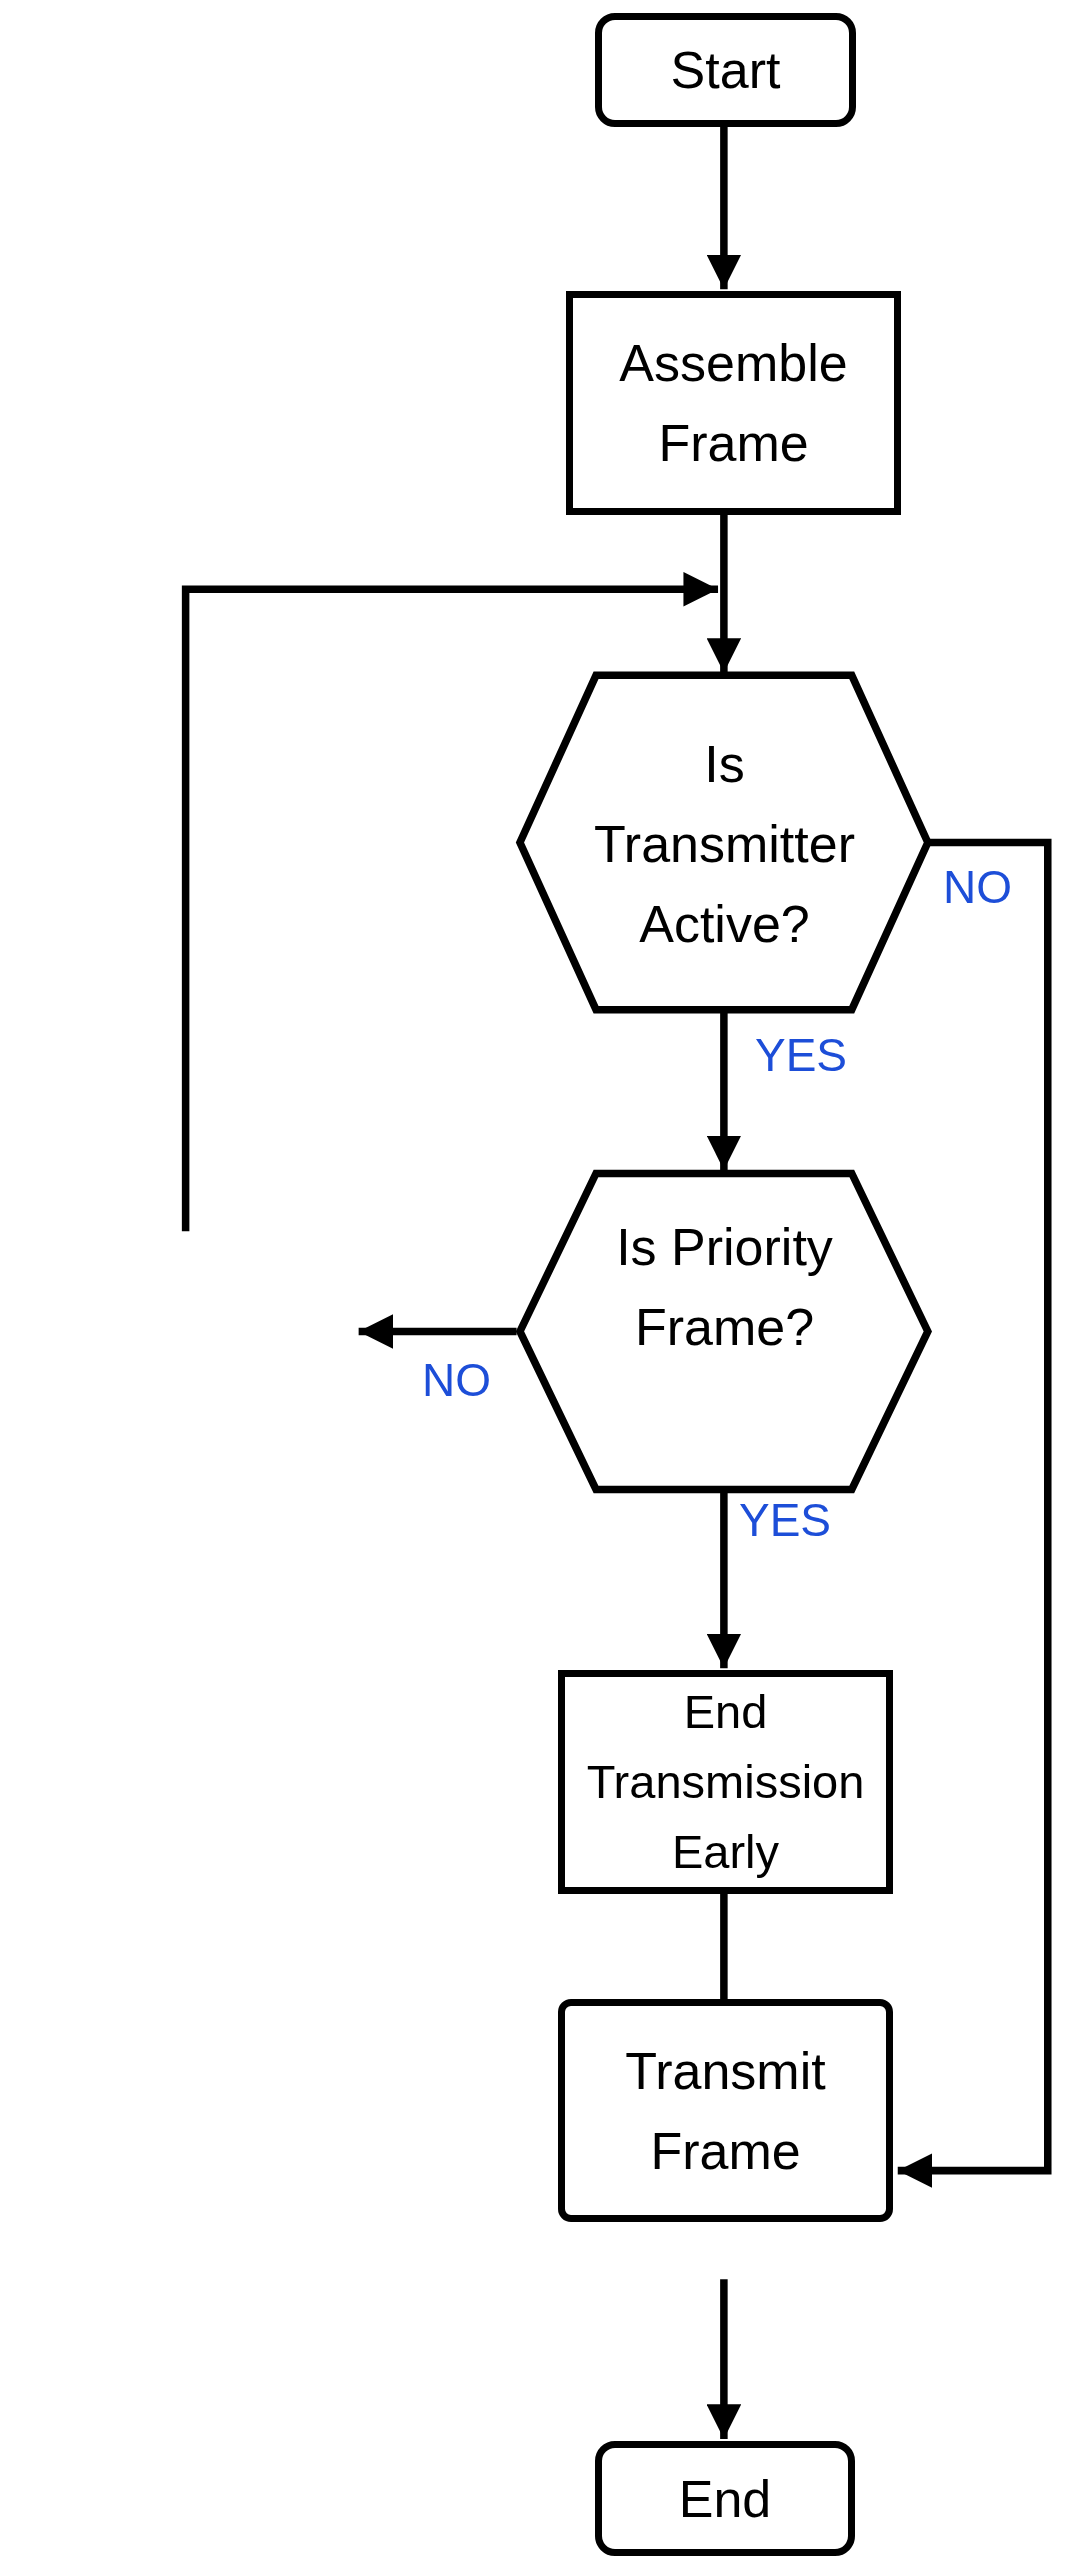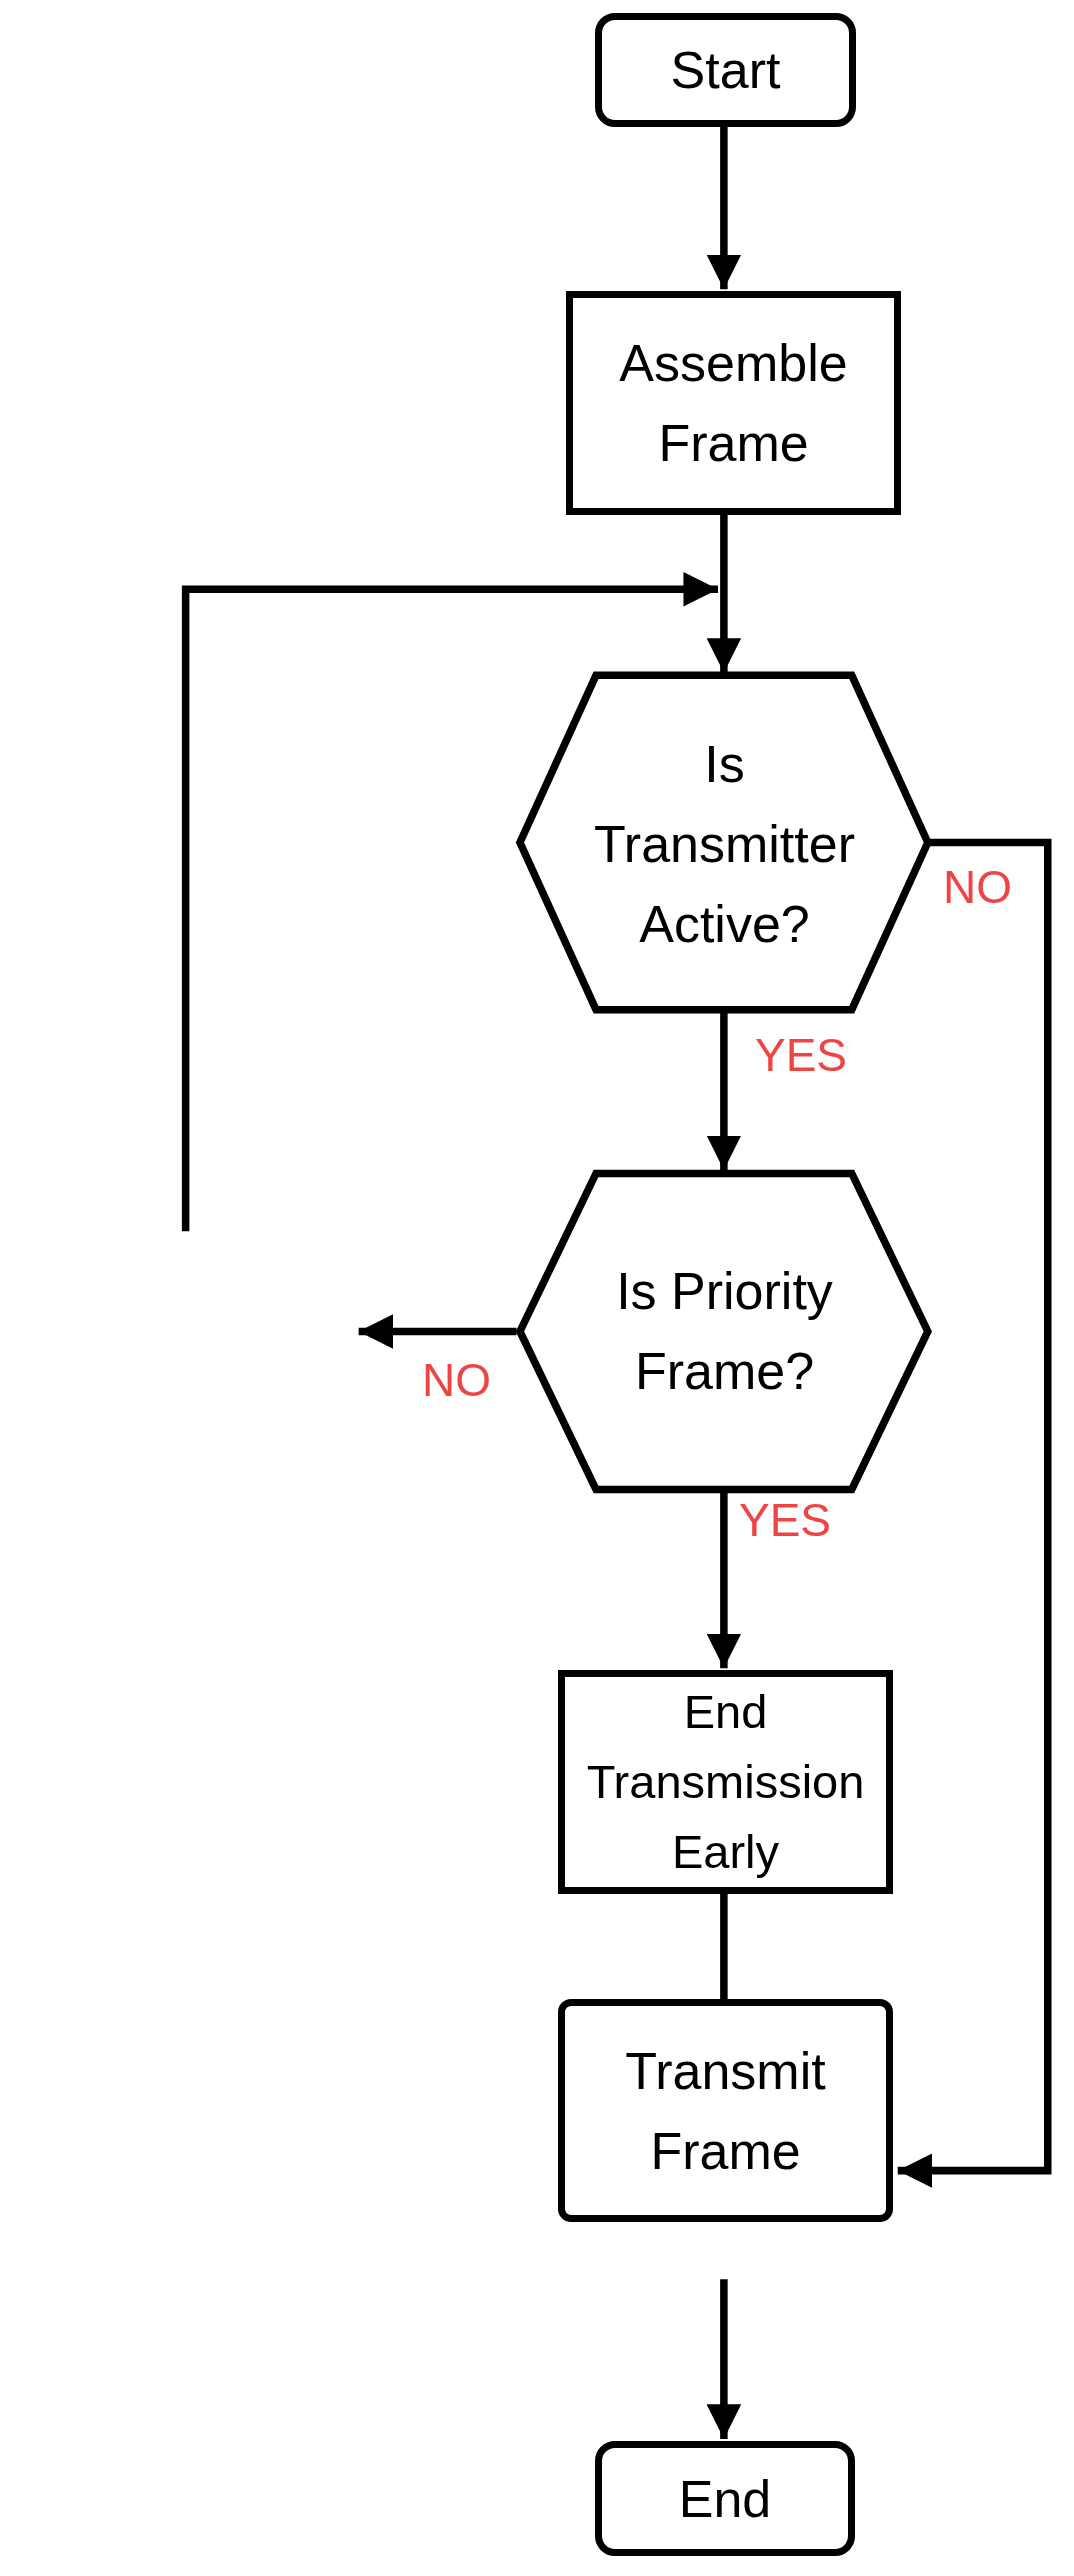--- a/index.html
+++ b/index.html
@@ -50,21 +50,21 @@
     display: flex;
     align-items: center;
     justify-content: center;
     text-align: center;
     background: transparent;
   }
   .edge-label {
     position: absolute;
     font-size: 46px;
     line-height: 48px;
-    color: #ef4444;
+    color: #1d4ed8;
     white-space: nowrap;
   }
   svg .stroke {
     stroke: #000000;
     stroke-width: 9;
     fill: none;
   }
   svg .hex {
     stroke: #000000;
     stroke-width: 9;
@@ -105,21 +105,21 @@
     <span class="lbl">Assemble
 Frame</span>
   </div>
 
   <div class="hexlbl" style="left:507px; top:720px; width:435px; height:247px;">
     <span class="lbl">Is
 Transmitter
 Active?</span>
   </div>
 
-  <div class="hexlbl" style="left:507px; top:1250px; width:435px; height:162px;">
+  <div class="hexlbl" style="left:507px; top:1206px; width:435px; height:162px;">
     <span class="lbl">Is Priority
 Frame?</span>
   </div>
 
 
   <div class="node small" style="left:558px; top:1670px; width:335px; height:224px;">
     <span class="lbl">End
 Transmission
 Early</span>
   </div>

